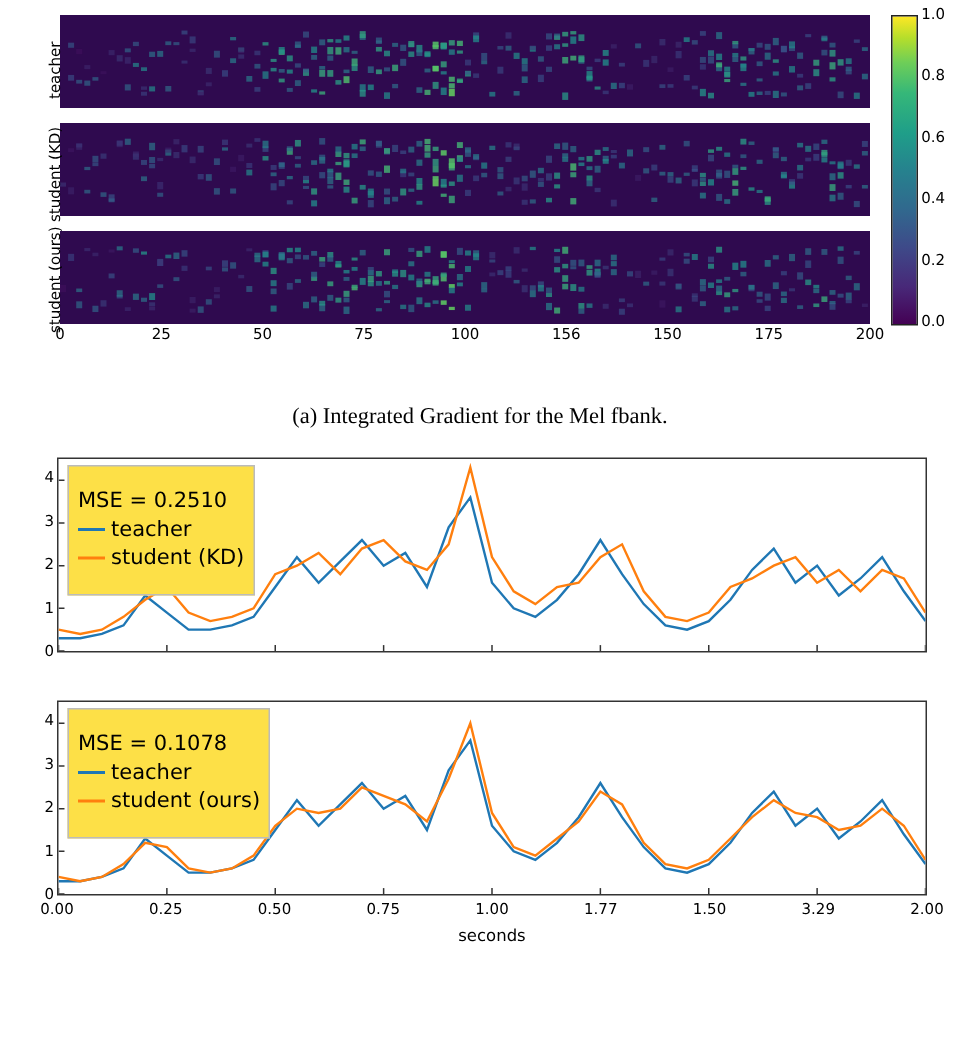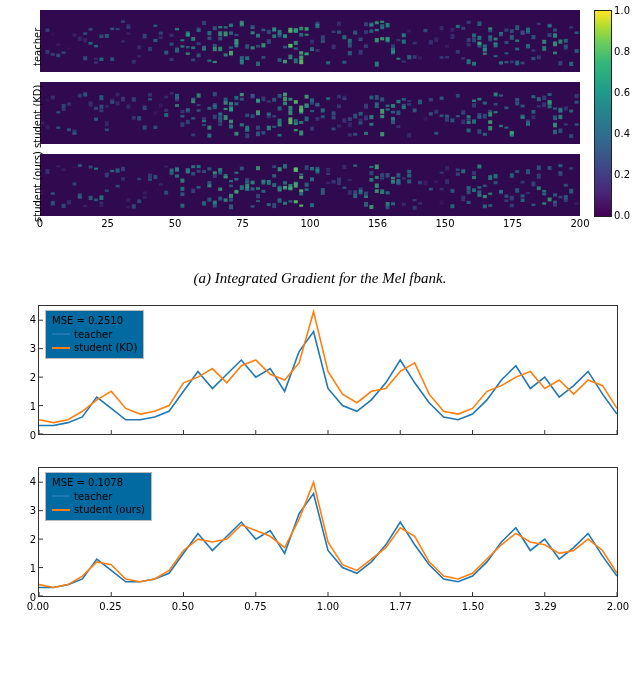--- a/index.html
+++ b/index.html
@@ -10,21 +10,20 @@
     width: 620px;
   }
   .figure {
     position: relative;
   }
   .caption {
     text-align: center;
     font-size: 15px;
     margin: 10px 0 18px 0;
     font-family: "Nimbus Roman", "Times New Roman", serif;
-    font-style: italic;
   }
   
   .top-figure {
     position: relative;
     height: 250px;
     width: 620px;
   }
   .heatmap-stack {
     position: absolute;
     left: 30px;
@@ -132,24 +131,24 @@
     left: 28px;
     width: 580px;
     top: 312px;
     text-align: center;
     font-size: 11px;
     font-family: "DejaVu Sans", sans-serif;
   }
   .legend {
     position: absolute;
     left: 6px; top: 4px;
-    background: #0369a1;
+    background: #fde047;
     border: 1px solid #bbb;
-    padding: 3px 6px;
-    font-size: 10px;
+    padding: 14px 6px;
+    font-size: 14px;
     font-family: "DejaVu Sans", sans-serif;
     line-height: 1.35;
   }
   .legend .row { display: flex; align-items: center; gap: 4px;}
   .legend .swatch {
     width: 18px; height: 0; border-top: 2px solid;
   }
 </style>
 </head>
 <body>
@@ -1084,13 +1083,14 @@
     <span style="left:0%">0.00</span>
     <span style="left:12.5%">0.25</span>
     <span style="left:25%">0.50</span>
     <span style="left:37.5%">0.75</span>
     <span style="left:50%">1.00</span>
     <span style="left:62.5%">1.77</span>
     <span style="left:75%">1.50</span>
     <span style="left:87.5%">3.29</span>
     <span style="left:100%">2.00</span>
   </div>
+  <div class="xlabel-bot">seconds</div>
 </div>
 
 </body></html>

